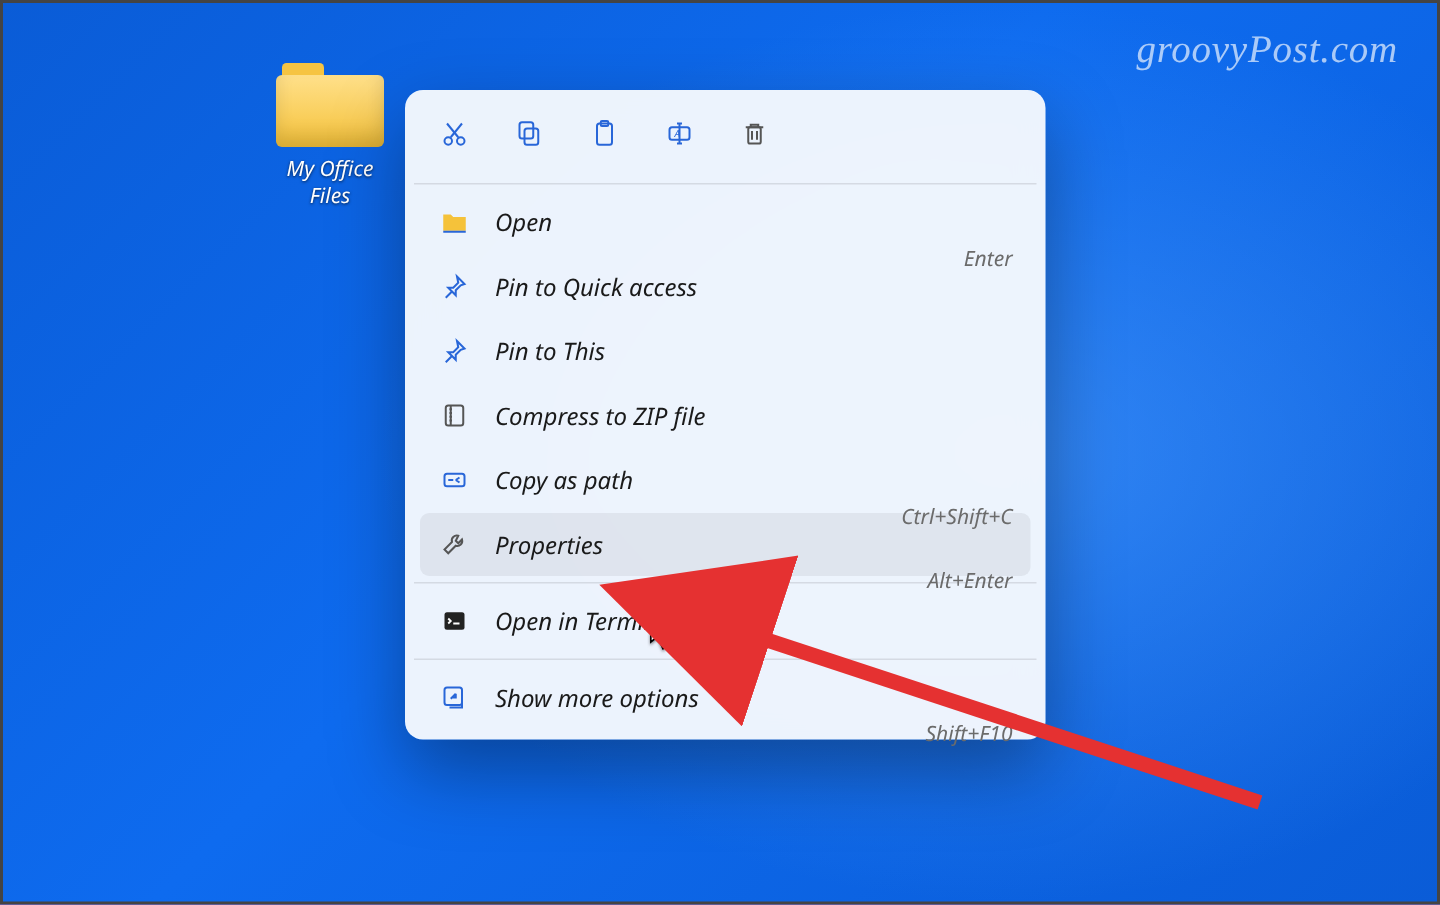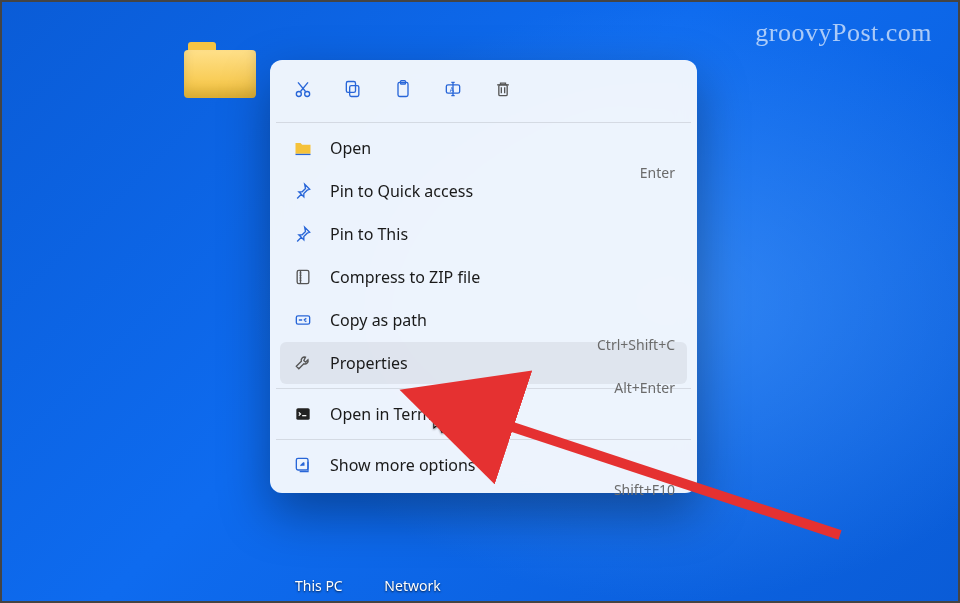--- a/index.html
+++ b/index.html
@@ -1,16 +1,16 @@
 <!DOCTYPE html>
 <html><head>
 <meta charset="utf-8">
 <style>
   html,body{margin:0;padding:0;width:960px;height:603px;overflow:hidden;font-family:"Segoe UI",system-ui,sans-serif;}
-  .stage{position:relative;width:960px;height:603px;background:#6d28d9;}
+  .stage{position:relative;width:960px;height:603px;background:#6d28d9;font-style:italic;}
   .stage::before{content:"";position:absolute;inset:0;
     background:
       radial-gradient(ellipse 700px 500px at 70% 50%, rgba(80,160,255,0.55) 0%, rgba(10,92,215,0) 60%),
       linear-gradient(135deg,#0a5cd7 0%,#0e6bef 45%,#0a5cd7 100%);
   }
   .watermark{position:absolute;top:18px;right:28px;color:rgba(255,255,255,0.65);
     font-family:Georgia,"Times New Roman",serif;font-size:26px;letter-spacing:.5px;}
   
   .dicon{position:absolute;width:120px;text-align:center;color:#fff;font-size:14px;text-shadow:0 1px 2px rgba(0,0,0,.7);}
   .folder{left:160px;top:42px;}
@@ -48,26 +48,24 @@
 <body>
 
 <div class="stage">
   <div class="watermark">groovyPost.com</div>
 
   <div class="dicon folder">
     <div class="folder-glyph">
       <div class="tab"></div>
         <div class="body"></div>
     </div>
+    <div class="lbl">My Office
+Files</div>
   </div>
 
-  <div class="under-labels">
-    <span>This PC</span>
-    <span>Network</span>
-  </div>
 
   <div class="menu">
     <div class="toprow">
       <div class="tbtn">
         <span>
           <svg viewBox="0 0 24 24" fill="none" stroke="#2866d8" stroke-width="1.6">
             <circle cx="7" cy="18" r="3"></circle>
               <circle cx="17" cy="18" r="3"></circle>
             <path d="M9 15 L18 4"></path>
               <path d="M15 15 L6 4"></path>

